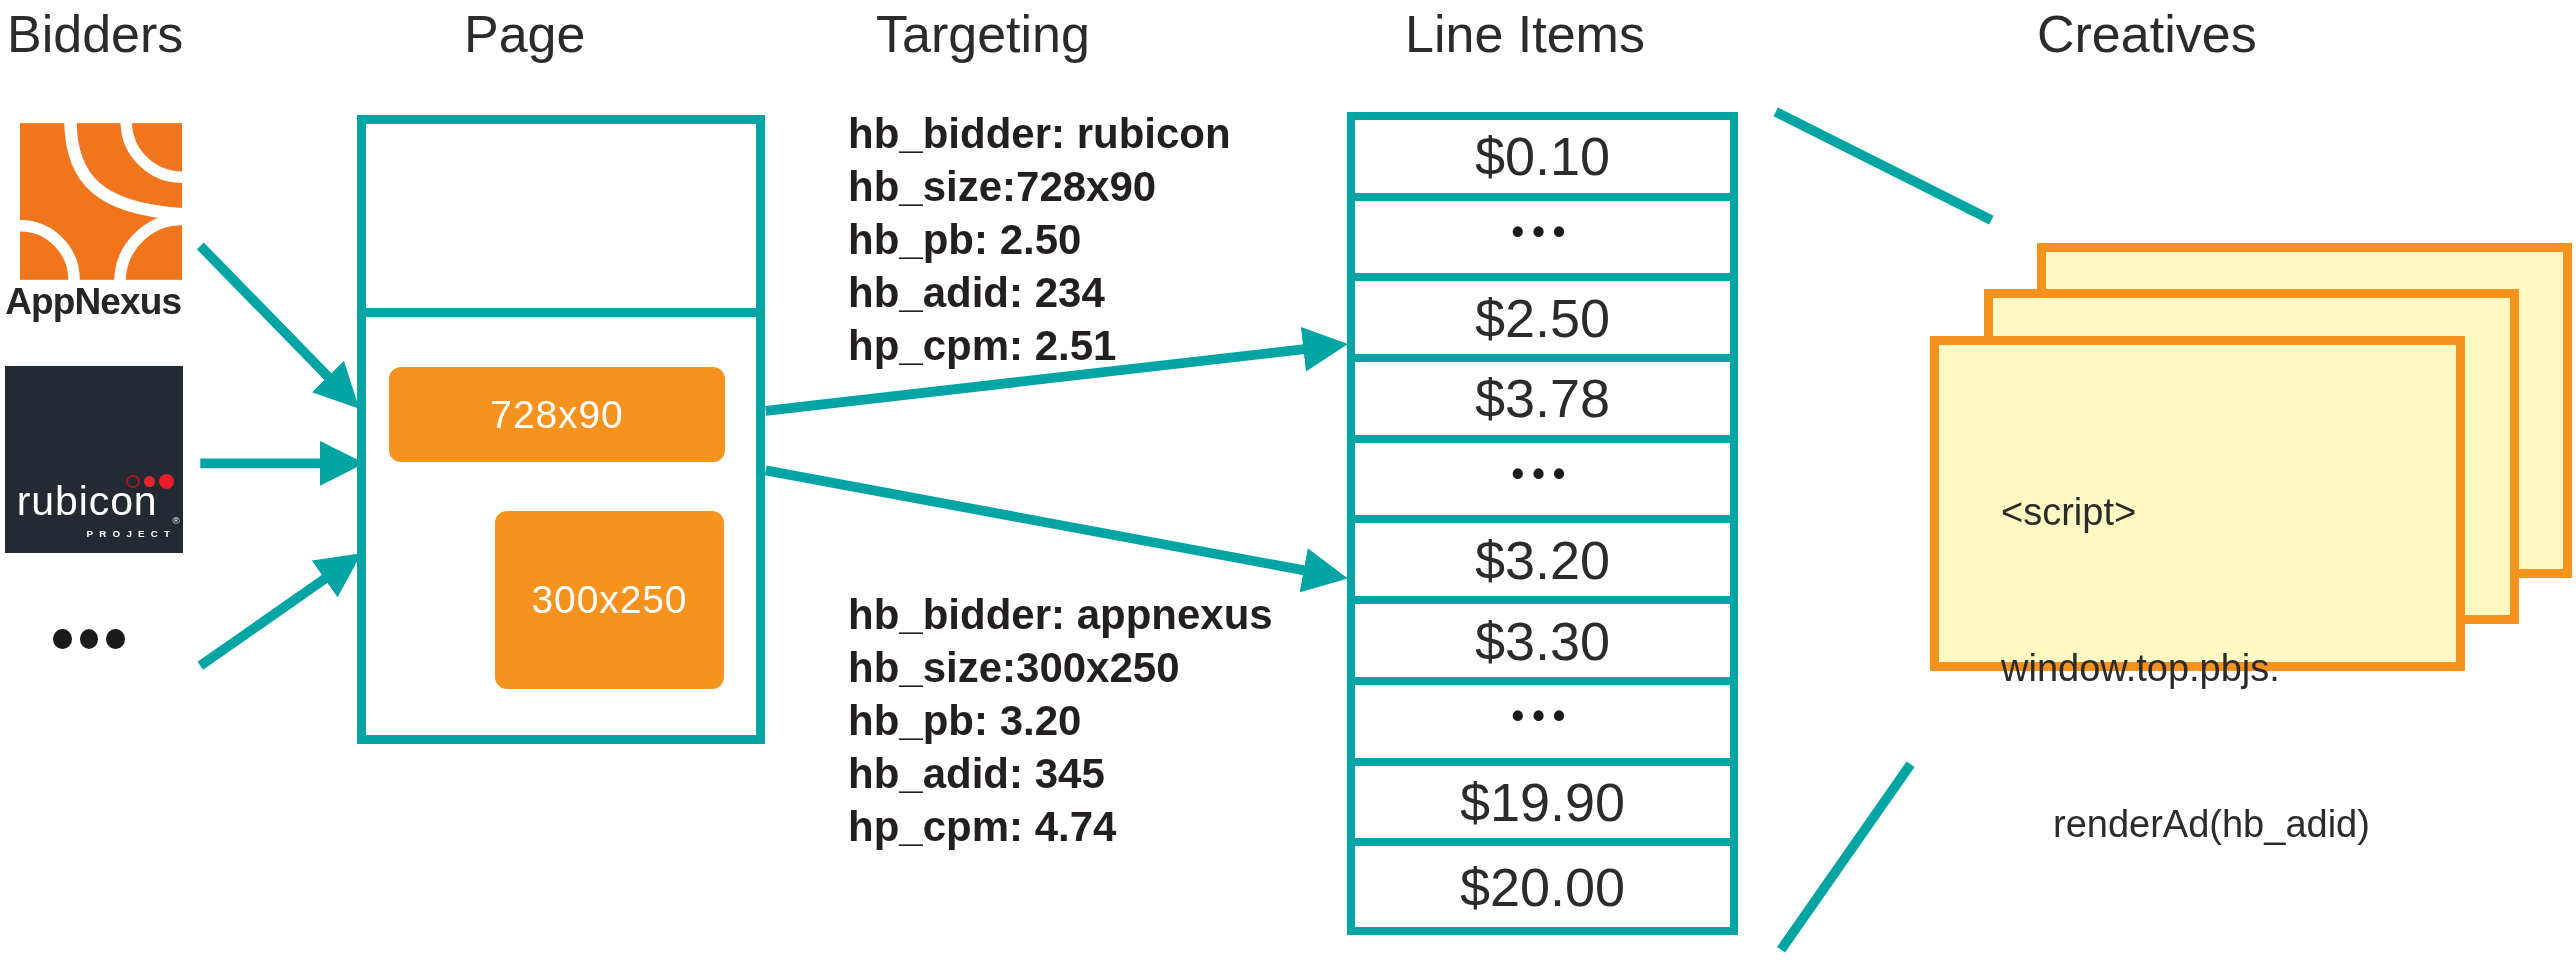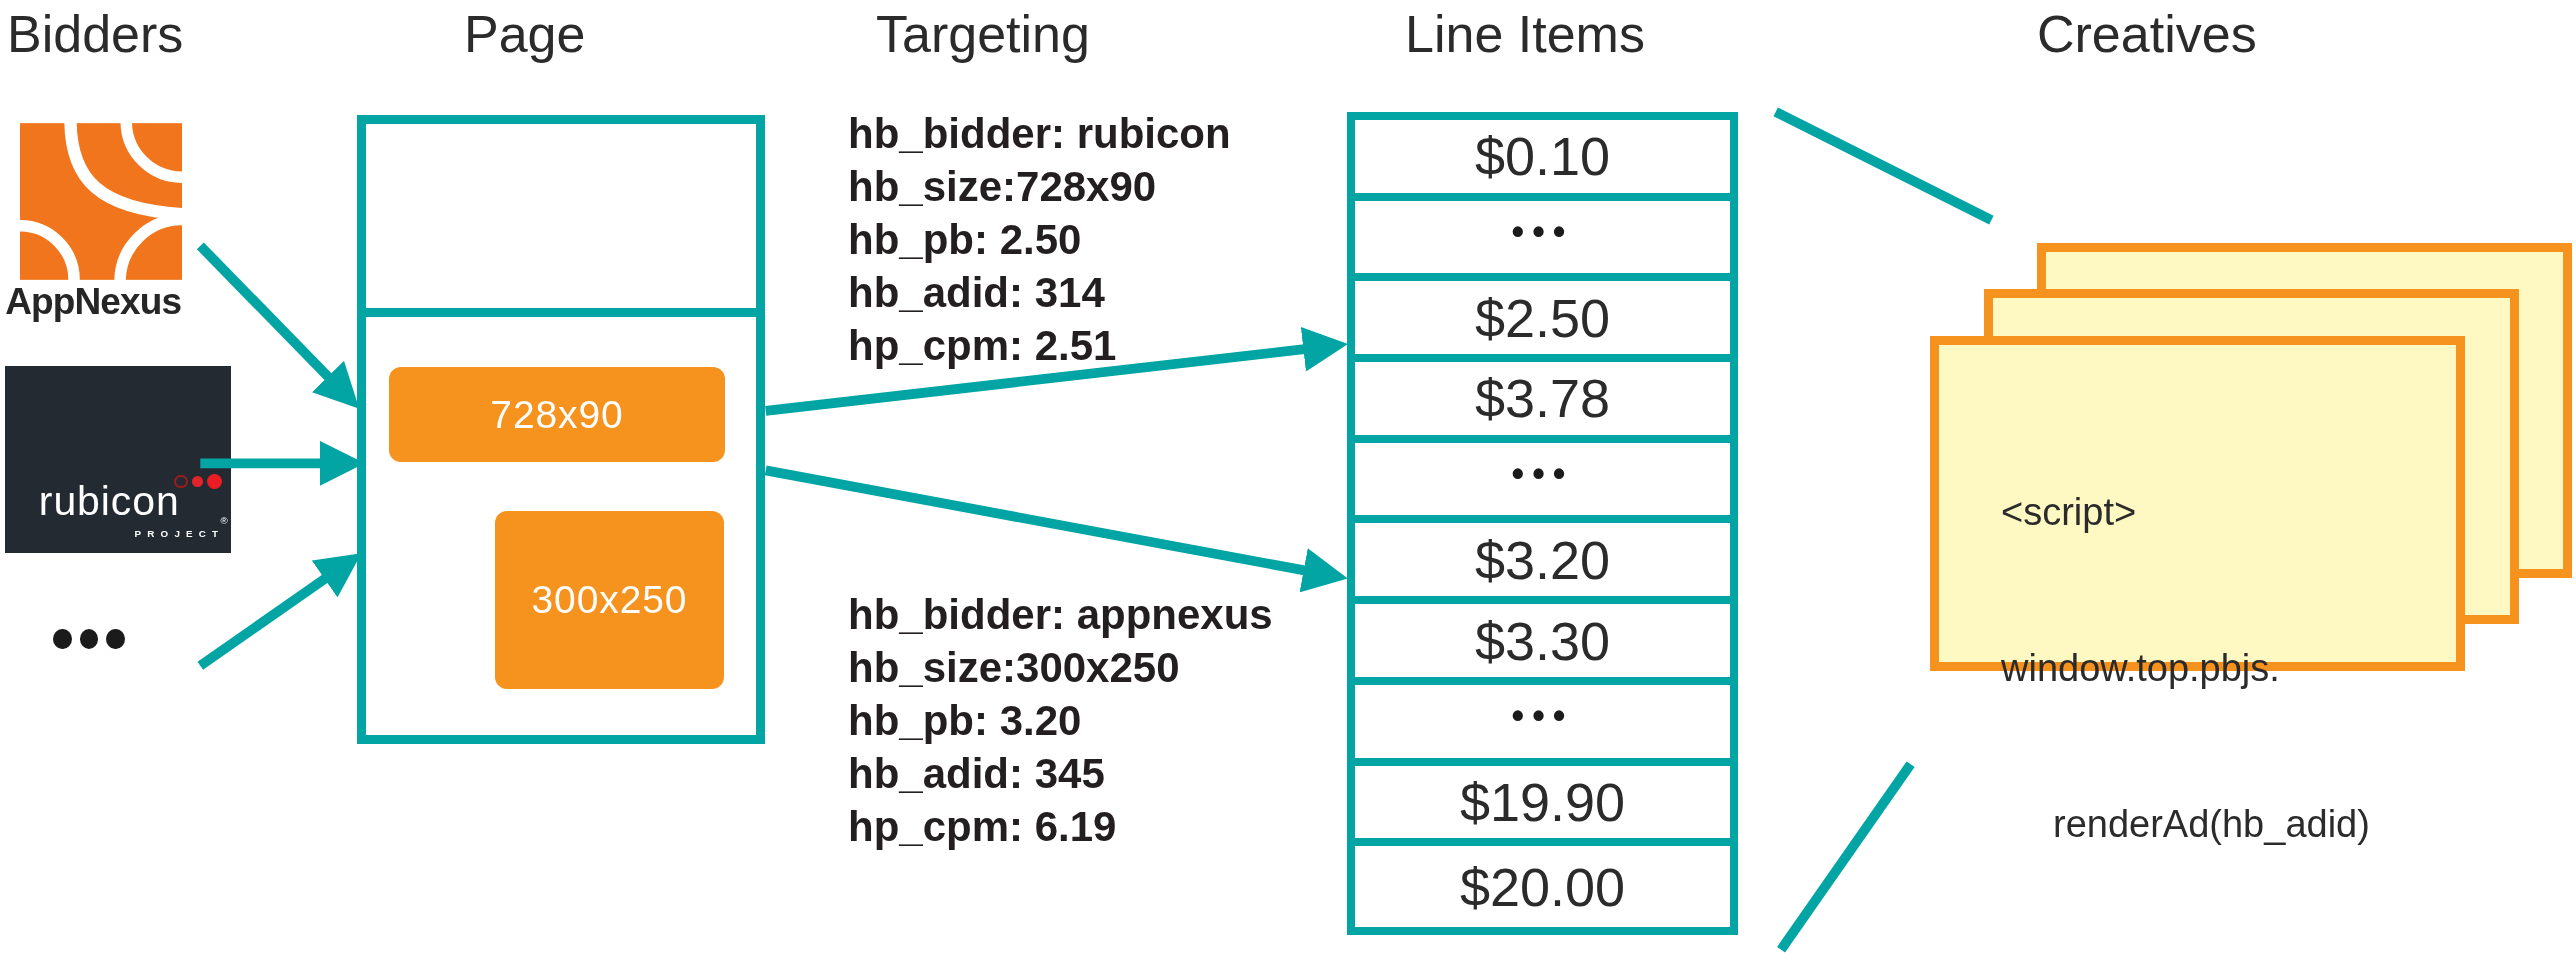--- a/index.html
+++ b/index.html
@@ -3,21 +3,21 @@
 <meta charset="utf-8">
 <style>
   html,body{margin:0;padding:0;background:#ffffff;}
   #canvas{position:relative;width:2576px;height:963px;background:#fff;overflow:hidden;
           font-family:"Liberation Sans", sans-serif;color:#2b2b2b;}
   .hdr{position:absolute;top:3.6px;font-size:52px;font-weight:400;color:#2b2b2b;white-space:nowrap;}
   
   .anx-logo{position:absolute;left:19.5px;top:123px;width:162px;height:157px;}
   .anx-label{position:absolute;left:5.3px;top:281px;width:182px;text-align:left;
              font-size:37px;font-weight:700;letter-spacing:-0.9px;color:#262626;}
-  .rub-tile{position:absolute;left:5.3px;top:366px;width:178px;height:187px;background:#232a31;padding-left:48px;}
+  .rub-tile{position:absolute;left:5.3px;top:366px;width:178px;height:187px;background:#232a31;}
   .rub-word{position:absolute;left:0px;top:72%;width:92%;text-align:center;color:#fff;
             font-size:41px;font-weight:400;letter-spacing:0.9px;line-height:1;transform:translateY(-50%);}
   .rub-reg{position:absolute;right:3.6px;top:149px;color:#fff;font-size:9.8px;}
   .rub-proj{position:absolute;right:7px;top:162px;color:#fff;font-size:9.8px;font-weight:700;letter-spacing:6.2px;}
   .rub-dots{position:absolute;right:9px;top:108px;display:flex;align-items:center;gap:4.4px;}
   .rub-dots .ring{width:9.8px;height:9.8px;border:2.7px solid #9e1b20;border-radius:50%;}
   .rub-dots .mid{width:10.7px;height:10.7px;background:#e2242b;border-radius:50%;}
   .rub-dots .big{width:15px;height:15px;background:#ec1c24;border-radius:50%;}
   .more-dots{position:absolute;left:53px;top:629px;display:flex;gap:8px;}
   .more-dots i{width:18.6px;height:20.4px;background:#1b1b1b;border-radius:50%;}
@@ -93,29 +93,29 @@
     <span>728x90</span>
   </div>
   <div class="slot slot-300">
     <span>300x250</span>
   </div>
 
   <div class="tgt tgt-728">
     <div>hb_bidder: rubicon</div>
     <div>hb_size:728x90</div>
     <div>hb_pb: 2.50</div>
-    <div>hb_adid: 314</div>
+    <div>hb_adid: 234</div>
     <div>hp_cpm: 2.51</div>
   </div>
   <div class="tgt tgt-300">
     <div>hb_bidder: appnexus</div>
     <div>hb_size:300x250</div>
     <div>hb_pb: 3.20</div>
     <div>hb_adid: 345</div>
-    <div>hp_cpm: 6.19</div>
+    <div>hp_cpm: 4.74</div>
   </div>
 
   <div class="li-table">
     <div class="li-row">
         <span>$0.10</span>
       </div>
     <div class="li-row">
         <span class="dots">•••</span>
       </div>
     <div class="li-row">

